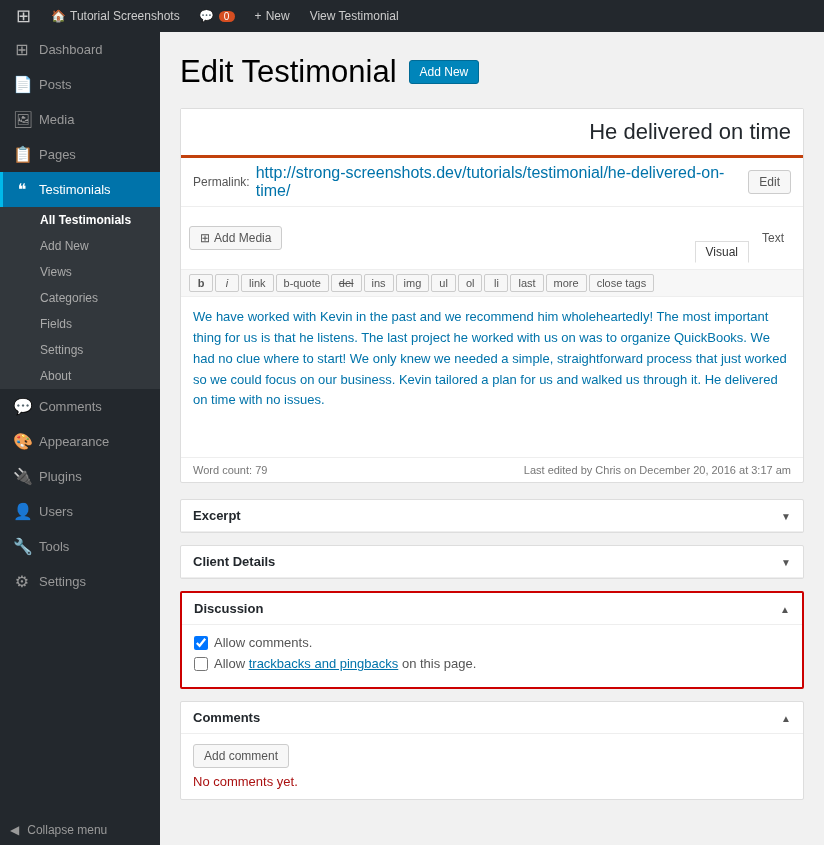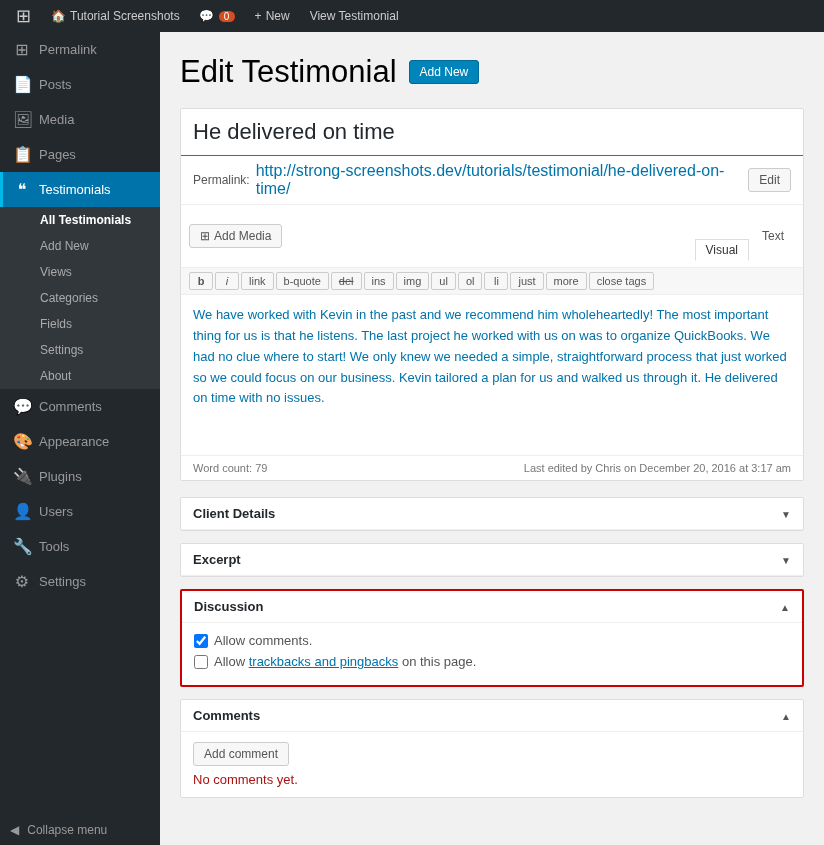--- a/index.html
+++ b/index.html
@@ -112,26 +112,27 @@
     
     .editor-box {
       background: #fff;
       border: 1px solid #ddd;
       border-radius: 2px;
       margin-bottom: 16px;
     }
     .post-title-input {
       width: 100%;
       border: none;
-      border-bottom: 1px solid #c2410c;
+      border-bottom: 3px solid #c2410c;
       padding: 10px 12px;
       font-size: 22px;
       color: #23282d;
       outline: none;
       font-family: inherit;
+      text-align: right;
     }
     .permalink-row {
       padding: 6px 12px;
       display: flex;
       align-items: center;
       gap: 6px;
       font-size: 12px;
       color: #555;
       border-bottom: 1px solid #eee;
     }
@@ -267,21 +268,21 @@
   <div class="admin-bar-item">
     <span>View Testimonial</span>
   </div>
 </div>
 
 <div class="main-layout">
 
   <div class="sidebar">
     <div class="sidebar-item">
       <span class="icon">⊞</span>
-      <span>Permalink</span>
+      <span>Dashboard</span>
     </div>
     <div class="sidebar-item">
       <span class="icon">📄</span>
       <span>Posts</span>
     </div>
     <div class="sidebar-item">
       <span class="icon">🖼</span>
       <span>Media</span>
     </div>
     <div class="sidebar-item">
@@ -367,46 +368,46 @@
         <button class="fmt-btn"><strong>b</strong></button>
         <button class="fmt-btn"><em>i</em></button>
         <button class="fmt-btn">link</button>
         <button class="fmt-btn">b-quote</button>
         <button class="fmt-btn strikethrough">del</button>
         <button class="fmt-btn">ins</button>
         <button class="fmt-btn">img</button>
         <button class="fmt-btn">ul</button>
         <button class="fmt-btn">ol</button>
         <button class="fmt-btn">li</button>
-        <button class="fmt-btn">just</button>
+        <button class="fmt-btn">last</button>
         <button class="fmt-btn">more</button>
         <button class="fmt-btn">close tags</button>
       </div>
 
       <div class="editor-content">We have worked with Kevin in the past and we recommend him wholeheartedly! The most important thing for us is that he listens. The last project he worked with us on was to organize QuickBooks. We had no clue where to start! We only knew we needed a simple, straightforward process that just worked so we could focus on our business. Kevin tailored a plan for us and walked us through it. He delivered on time with no issues.</div>
 
       <div class="editor-footer">
         <span>
           <span>Word count:</span>
           <span>79</span>
         </span>
         <span>Last edited by Chris on December 20, 2016 at 3:17 am</span>
       </div>
     </div>
 
     <div class="metabox">
       <div class="metabox-header">
-        <h3>Client Details</h3>
+        <h3>Excerpt</h3>
         <span class="arrow-down"></span>
       </div>
     </div>
 
     <div class="metabox">
       <div class="metabox-header">
-        <h3>Excerpt</h3>
+        <h3>Client Details</h3>
         <span class="arrow-down"></span>
       </div>
     </div>
 
     <div class="metabox highlighted">
       <div class="metabox-header">
         <h3>Discussion</h3>
         <span class="arrow-up"></span>
       </div>
       <div class="metabox-body">

